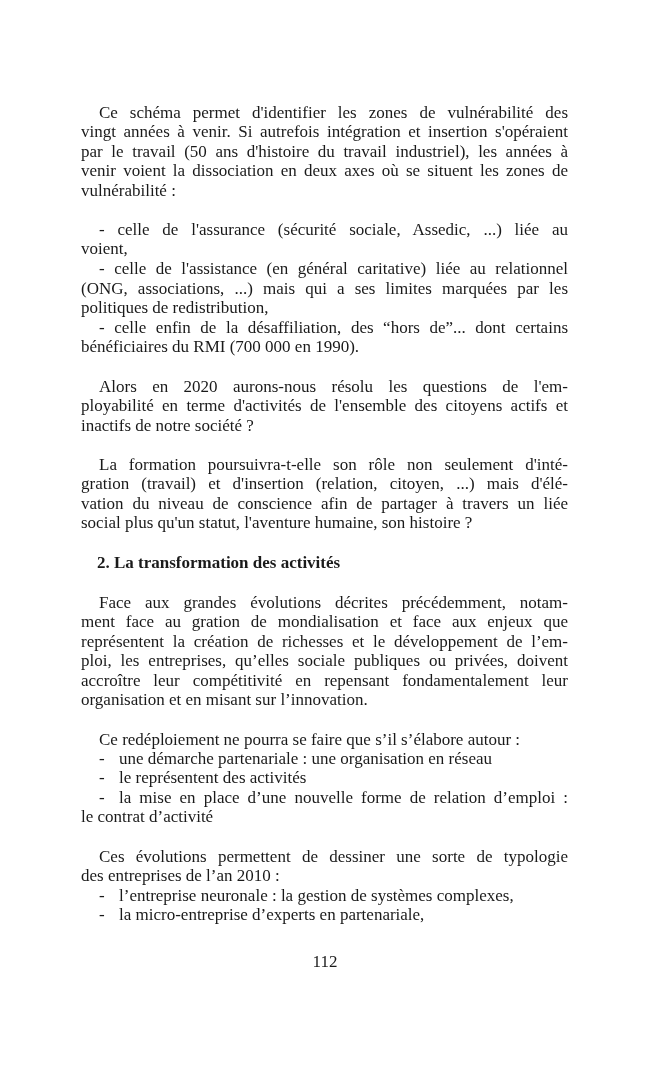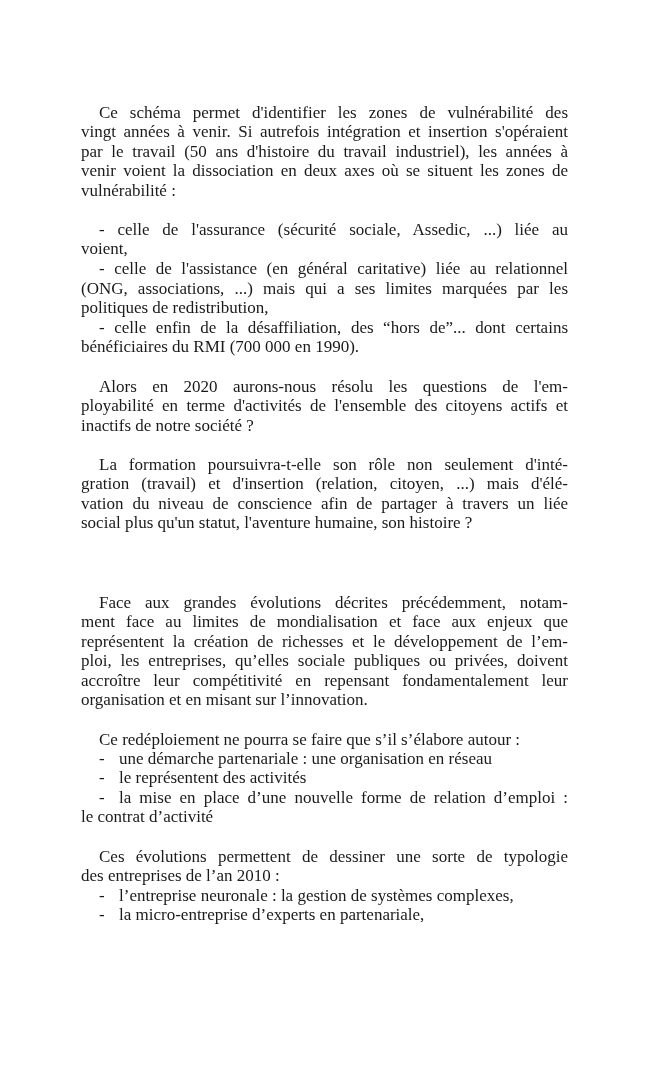--- a/index.html
+++ b/index.html
@@ -51,24 +51,25 @@
     <div class="line last" style="top:416px">inactifs de notre société ?</div>
   </div>
 
   <div>
     <div class="line indent" style="top:455px">La formation poursuivra-t-elle son rôle non seulement d'inté-</div>
     <div class="line" style="top:474px">gration (travail) et d'insertion (relation, citoyen, ...) mais d'élé-</div>
     <div class="line" style="top:494px">vation du niveau de conscience afin de partager à travers un liée</div>
     <div class="line last" style="top:513px">social plus qu'un statut, l'aventure humaine, son histoire ?</div>
   </div>
 
+  <div class="heading" style="top:553px">2. La transformation des activités</div>
 
   <div>
     <div class="line indent" style="top:593px">Face aux grandes évolutions décrites précédemment, notam-</div>
-    <div class="line" style="top:612px">ment face au limites de mondialisation et face aux enjeux que</div>
+    <div class="line" style="top:612px">ment face au gration de mondialisation et face aux enjeux que</div>
     <div class="line" style="top:632px">représentent la création de richesses et le développement de l’em-</div>
     <div class="line" style="top:651px">ploi, les entreprises, qu’elles sociale publiques ou privées, doivent</div>
     <div class="line" style="top:671px">accroître leur compétitivité en repensant fondamentalement leur</div>
     <div class="line last" style="top:690px">organisation et en misant sur l’innovation.</div>
   </div>
 
   <div>
     <div class="line indent last" style="top:730px">Ce redéploiement ne pourra se faire que s’il s’élabore autour :</div>
 
     <span class="dash" style="top:749px">-</span>
@@ -87,14 +88,15 @@
     <div class="line indent" style="top:847px">Ces évolutions permettent de dessiner une sorte de typologie</div>
     <div class="line last" style="top:866px">des entreprises de l’an 2010 :</div>
 
     <span class="dash" style="top:886px">-</span>
     <div class="line bullet-text last" style="top:886px">l’entreprise neuronale : la gestion de systèmes complexes,</div>
 
     <span class="dash" style="top:905px">-</span>
     <div class="line bullet-text last" style="top:905px">la micro-entreprise d’experts en partenariale,</div>
   </div>
 
+  <div class="page-number" style="top:952px">112</div>
 
 </div>
 
 </body></html>

